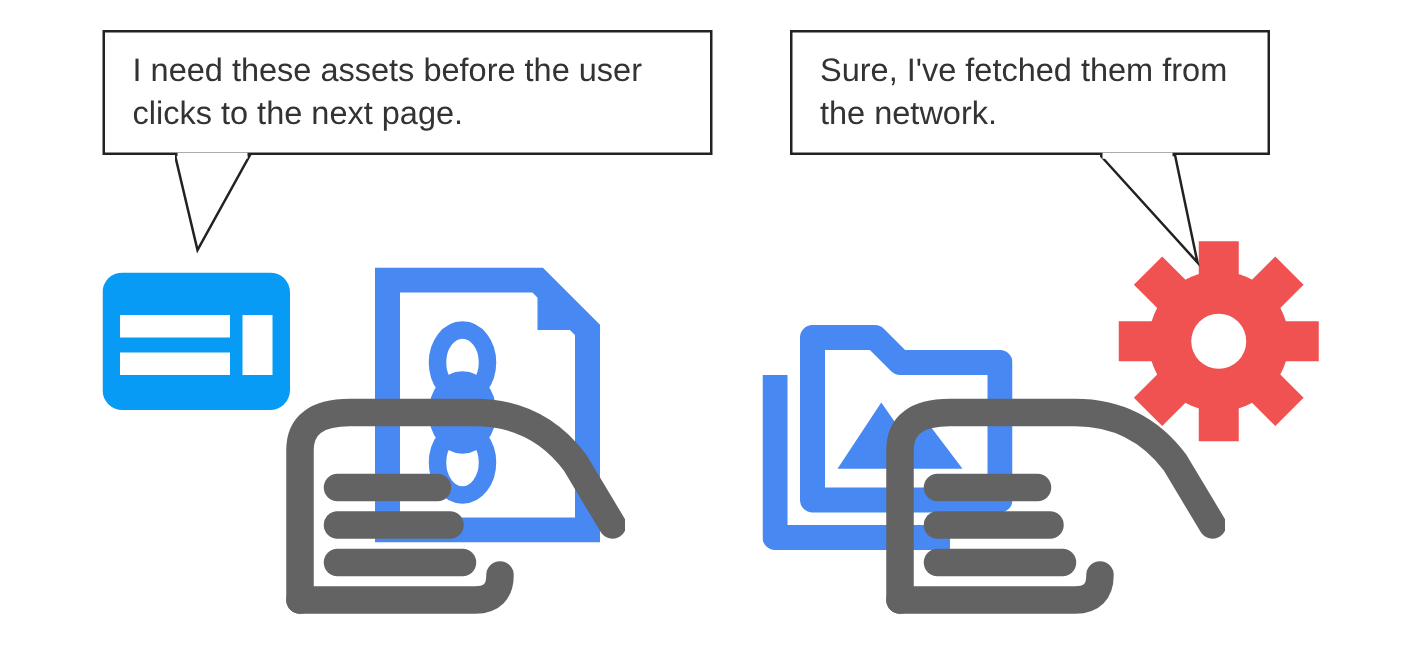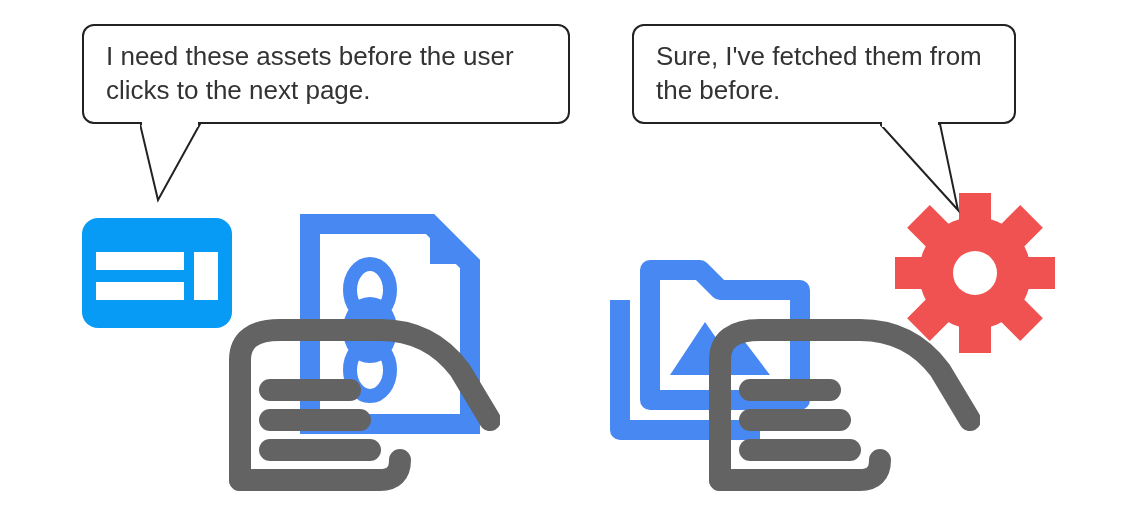--- a/index.html
+++ b/index.html
@@ -14,21 +14,21 @@
   }
 
   .bubble {
     position: absolute;
     border: 2px solid #222;
     background: #fff;
     padding: 14px 22px;
     font-size: 26px;
     line-height: 1.3;
     color: #333;
-    border-radius: 12px;
+    border-radius: 0;
   }
   .bubble-left {
     left: 82px;
     top: 24px;
     width: 440px;
   }
   .bubble-right {
     left: 632px;
     top: 24px;
     width: 336px;
@@ -48,21 +48,21 @@
 
 <div class="bubble bubble-left">
   <span>I need these assets before the user clicks to the next page.</span>
 </div>
 <svg class="tail" style="left:140px; top:122px;" width="90" height="90">
   <polygon points="0,2 60,2 18,78" fill="#fff" stroke="#222" stroke-width="2"></polygon>
   <rect x="2" y="0" width="56" height="5" fill="#fff"></rect>
 </svg>
 
 <div class="bubble bubble-right">
-  <span>Sure, I've fetched them from the before.</span>
+  <span>Sure, I've fetched them from the network.</span>
 </div>
 <svg class="tail" style="left:880px; top:122px;" width="100" height="100">
   <polygon points="0,2 60,2 78,88" fill="#fff" stroke="#222" stroke-width="2"></polygon>
   <rect x="2" y="0" width="56" height="5" fill="#fff"></rect>
 </svg>
 
 <div class="graphic" style="left:82px; top:218px;">
   <svg width="150" height="110" viewBox="0 0 150 110">
     <rect x="0" y="0" width="150" height="110" rx="16" fill="#089BF5"></rect>
     <rect x="14" y="34" width="88" height="18" fill="#fff"></rect>

